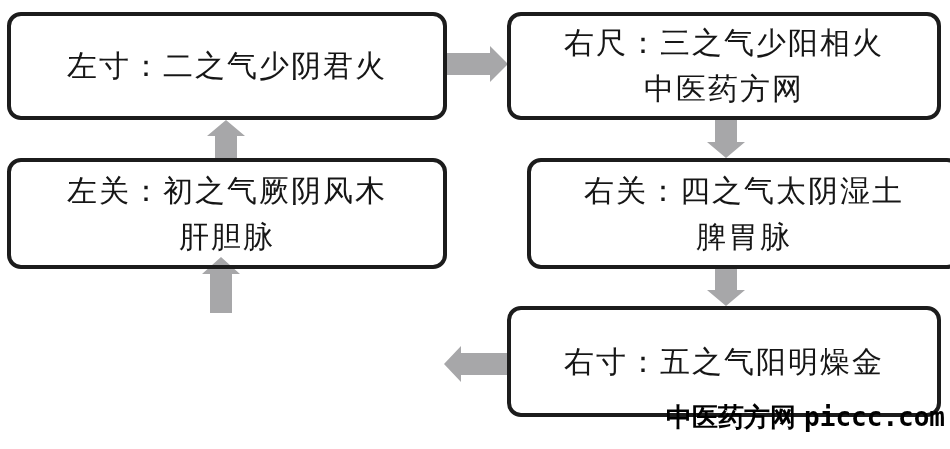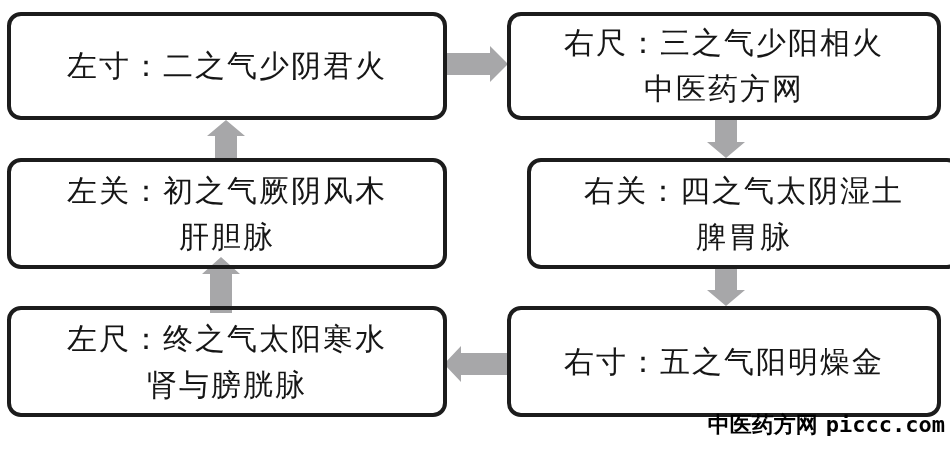--- a/index.html
+++ b/index.html
@@ -38,24 +38,24 @@
   }
   #box-left-cun   { left: 7px;   top: 12px;  width: 440px; height: 108px; }
   #box-right-chi  { left: 507px; top: 12px;  width: 434px; height: 108px; }
   #box-left-guan  { left: 7px;   top: 158px; width: 440px; height: 111px; }
   #box-right-guan { left: 507px; top: 158px; width: 434px; height: 111px; margin-left: 20px; }
   #box-left-chi   { left: 7px;   top: 306px; width: 440px; height: 111px; }
   #box-right-cun  { left: 507px; top: 306px; width: 434px; height: 111px; }
   .watermark {
     position: absolute;
     right: 5px;
-    bottom: 12px;
+    bottom: 20px;
     z-index: 3;
     color: #000000;
-    font-size: 22px;
+    font-size: 26px;
     line-height: 24px;
     white-space: nowrap;
   }
   .watermark .cn {
     font-family: "DejaVu Serif", "Liberation Serif", serif;
     font-weight: bold;
   }
   .watermark .en {
     font-family: "DejaVu Sans Mono", "Liberation Mono", monospace;
     font-weight: bold;
@@ -94,24 +94,20 @@
   <div class="flow-box" id="box-left-guan">
     <div>左关：初之气厥阴风木</div>
     <div>肝胆脉</div>
   </div>
 
   <div class="flow-box" id="box-right-guan">
     <div>右关：四之气太阴湿土</div>
     <div>脾胃脉</div>
   </div>
 
-  <div class="flow-box" id="box-left-chi">
-    <div>左尺：终之气太阳寒水</div>
-    <div>肾与膀胱脉</div>
-  </div>
 
   <div class="flow-box" id="box-right-cun">
     <div>右寸：五之气阳明燥金</div>
   </div>
 
   <div class="watermark">
     <span class="cn">中医药方网</span><span class="en">piccc.com</span>
   </div>
 
 </div>

